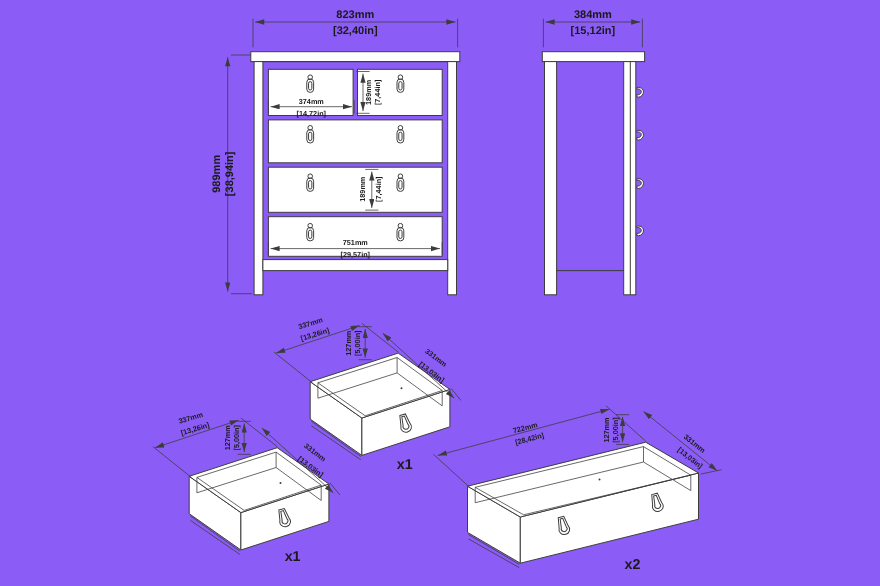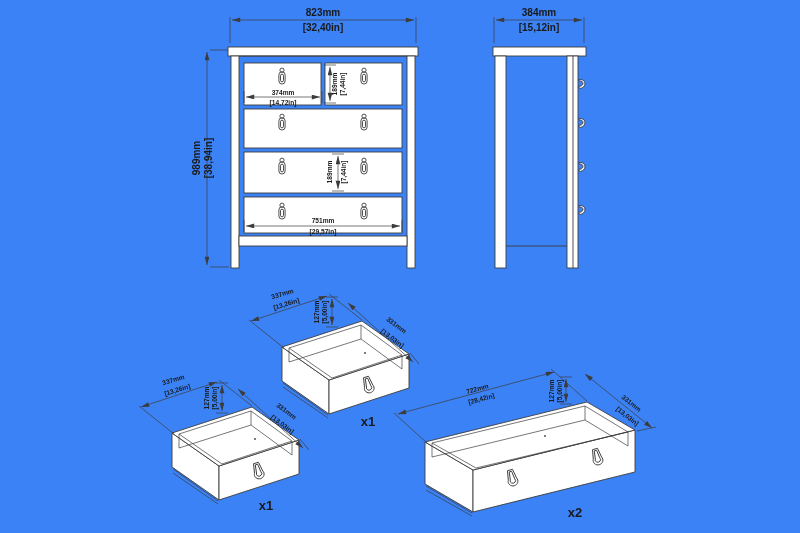--- a/index.html
+++ b/index.html
@@ -1,16 +1,16 @@
 <!DOCTYPE html>
 <html><head>
 <meta charset="utf-8">
 <style>
   html,body{margin:0;padding:0;background:#fff;}
-  .canvas{position:relative;width:800px;height:533px;background:#3b82f6;overflow:hidden;
+  .canvas{position:relative;width:800px;height:533px;background:#8b5cf6;overflow:hidden;
           font-family:"Liberation Sans", sans-serif;}
   svg{position:absolute;left:0;top:0;}
   text{fill:#1a1a1a;font-family:"Liberation Sans", sans-serif;font-weight:bold;}
   .t-big{font-size:10px;}
   .t-sm{font-size:6.6px;}
   .t-qty{font-size:13px;}
   .ln{stroke:#3c3c3c;stroke-width:0.9;fill:none;}
   .lnf{stroke:#3c3c3c;stroke-width:0.9;fill:#ffffff;}
   .dim{stroke:#3c3c3c;stroke-width:0.7;fill:none;}
 </style>

